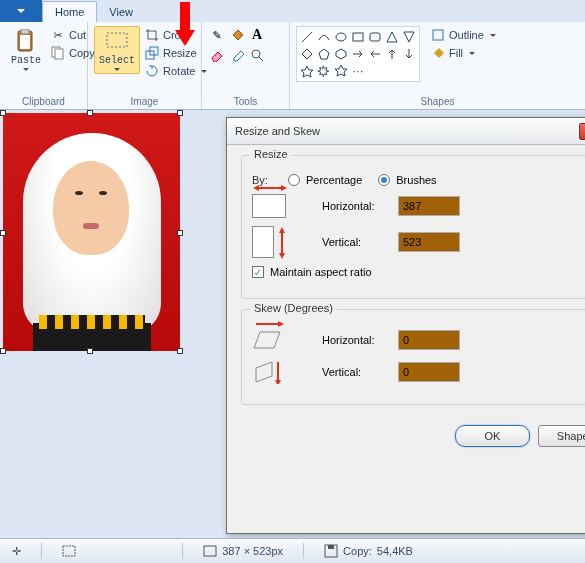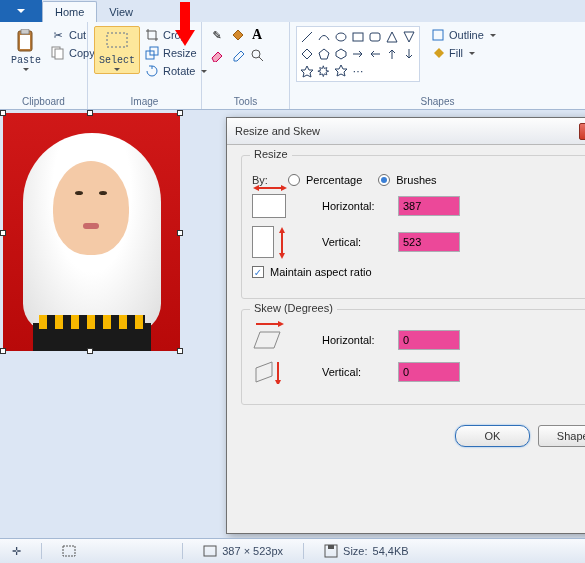--- a/index.html
+++ b/index.html
@@ -55,21 +55,21 @@
 
 .dlg-body { padding: 10px 14px; }
 .fieldset { border:1px solid #d0d0d0; border-radius:3px; padding: 10px 10px 12px 10px; margin-bottom: 10px; position:relative; }
 .fieldset .legend { position:absolute; top:-8px; left:8px; background:#f0f0f0; padding:0 4px; color:#333; }
 .row { display:flex; align-items:center; gap:6px; margin: 8px 0; }
 .row .lbl { width:90px; text-align:left; color:#333; }
 .row .lbl-right { width:70px; }
 .radio { width:12px; height:12px; border-radius:50%; border:1px solid #707070; background:#fff; display:inline-flex; align-items:center; justify-content:center; }
 .radio.checked::after { content:''; width:6px; height:6px; border-radius:50%; background:#3a7fd5; }
 .checkbox { width:12px; height:12px; border:1px solid #707070; background:#fff; display:inline-flex; align-items:center; justify-content:center; color:#3a7fd5; font-size:10px; }
-.input { width:62px; height:20px; border:1px solid #abadb3; background:#ec4899; padding:2px 4px; }
+.input { width:62px; height:20px; border:1px solid #abadb3; background:#a16207; padding:2px 4px; }
 .icon-sq { width:30px; height:26px; border:1px solid #888; background:#fff; position:relative; }
 .btns { display:flex; justify-content:flex-end; gap:8px; padding: 0 12px 10px 0; }
 .btn { width:75px; height:22px; border:1px solid #8a8a8a; background:linear-gradient(#fdfdfd,#e4e4e4); border-radius:3px; display:flex; align-items:center; justify-content:center; color:#333; }
 .btn.primary { border-color:#2f6fb8; box-shadow: 0 0 2px #6aa8e8; border-radius: 10px; }
 
 
 .statusbar { position:fixed; bottom:0; left:0; width:585px; height:25px; background:linear-gradient(#f8fafd,#dfe7f2); border-top:1px solid #a5b9d4; display:flex; align-items:center; gap:20px; padding:0 12px; color:#3a4a63; font-size:10px; }
 .status-sep { width:1px; height:16px; background:#bac7da; }
 .status-item { display:flex; align-items:center; gap:5px; }
 
@@ -446,16 +446,16 @@
         <rect x="1" y="1" width="12" height="10" fill="none" stroke="#555"></rect>
       </svg>
       <span>387 × 523px</span>
     </div>
   <div class="status-sep"></div>
   <div class="status-item">
       <svg width="14" height="14">
         <rect x="1" y="1" width="12" height="12" fill="none" stroke="#555"></rect>
         <rect x="4" y="1" width="6" height="4" fill="#555"></rect>
       </svg>
-      <span>Size:</span> 
+      <span>Copy:</span> 
       <span>54,4KB</span>
     </div>
 </div>
 
 </body></html>

